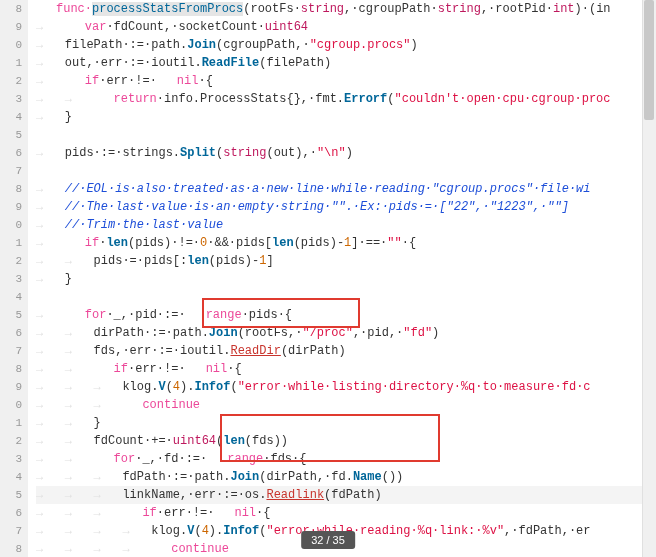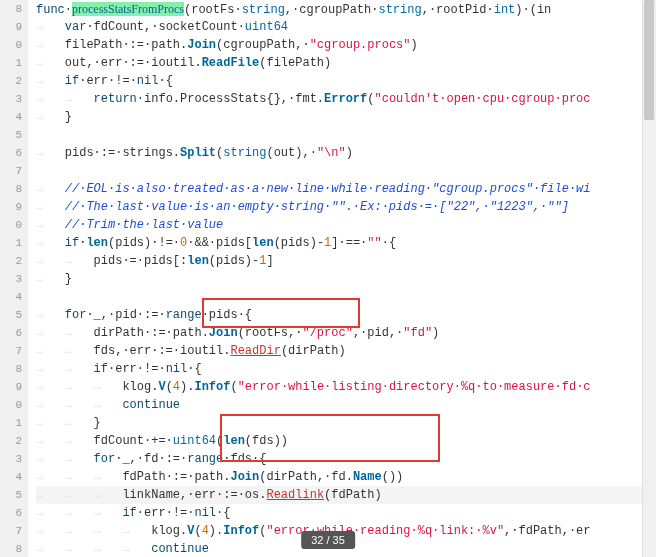--- a/index.html
+++ b/index.html
@@ -34,30 +34,30 @@
     white-space: pre;
     overflow: hidden;
     position: relative;
   }
   .line {
     height: 18px;
     line-height: 18px;
     position: relative;
   }
   .line.hl { background: #f4f4f4; }
-  .kw   { color: #0c4a6e; }        
+  .kw   { color: #ec4899; margin-left: 20px; }        
   .def  { color: #006699; font-weight: 500; } 
-  .typ  { color: #0369a1; }        
+  .typ  { color: #be185d; }        
   .str  { color: #d14; }           
   .num  { color: #cc6600; }        
   .fn   { color: #006699; font-weight: bold; }
   .cmt  { color: #1d4ed8; font-style: italic; }
   .id   { color: #333; }
   .ws   { color: #e0e0e0; } 
-  .sel  { background: #86efac; font-family: Liberation Serif, serif; }
+  .sel  { background: #e5e5e5; }
   .red  { color: #c8342d; text-decoration: underline; }
   .redbox {
     position: absolute;
     border: 2px solid #e03a2f;
     pointer-events: none;
     z-index: 5;
   }
   .overlay-counter {
     position: absolute;
     bottom: 8px;

